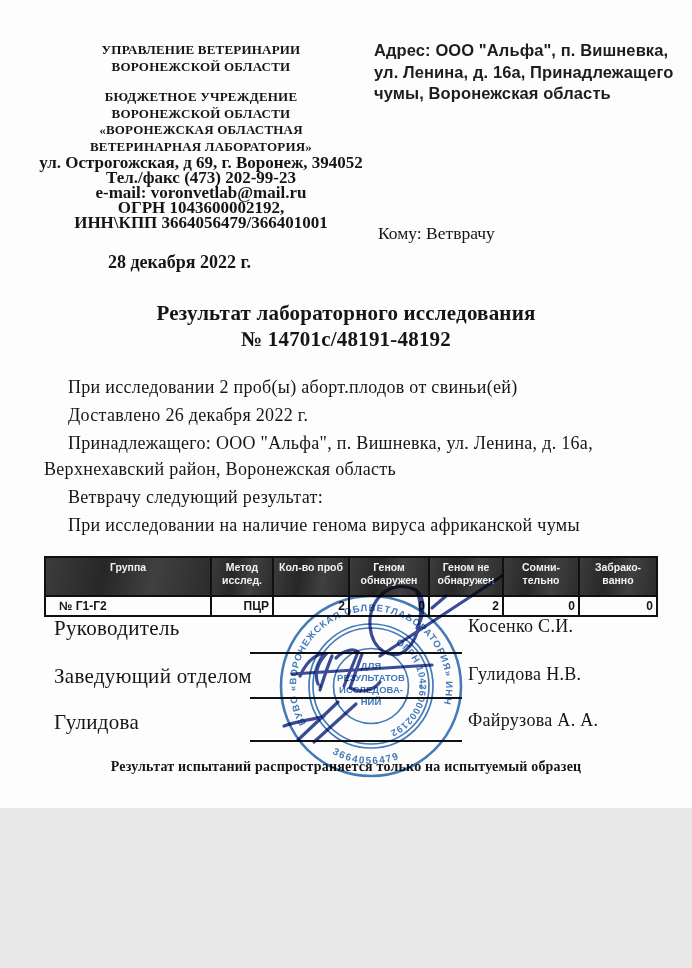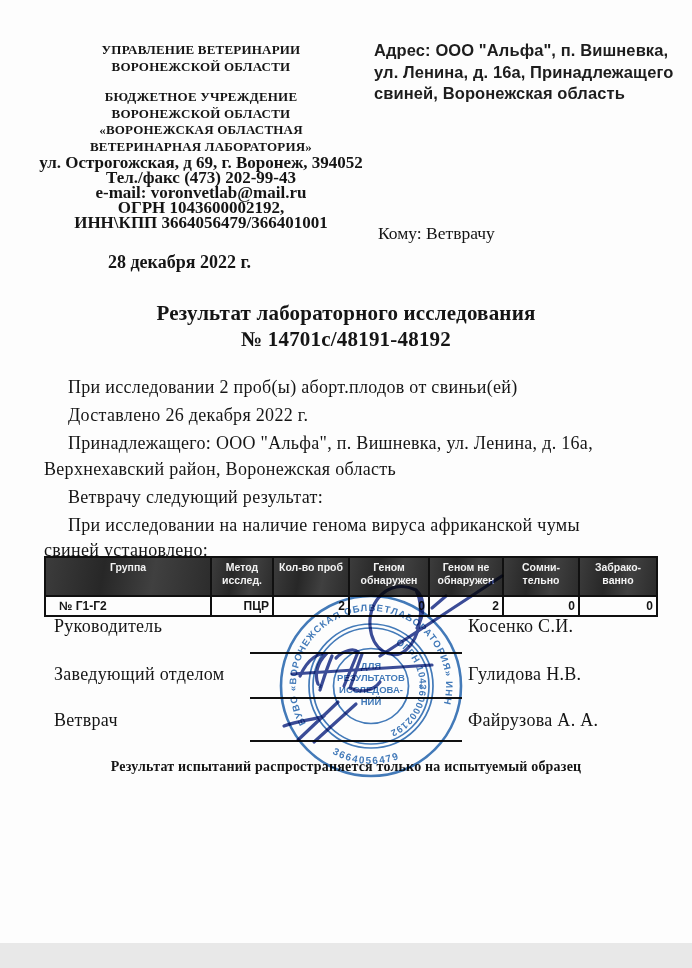--- a/index.html
+++ b/index.html
@@ -1,17 +1,17 @@
 <!DOCTYPE html>
 <html><head>
 <meta charset="utf-8">
 <style>
   html,body{margin:0;padding:0;background:#e8e8e8;}
   .page{
-    position:relative;width:692px;height:943px;margin:0 auto;
+    position:relative;width:692px;height:808px;margin:0 auto;
     background:#fdfdfd;overflow:hidden;
     font-family:"Liberation Serif", serif;color:#151515;
   }
   
   .letterhead{position:absolute;left:36px;top:42px;width:330px;text-align:center;
     font-weight:bold;line-height:16.5px;}
   .letterhead .org-line{font-size:13px;letter-spacing:.2px;}
   .letterhead .gap{height:14px;}
   .letterhead .contact-line{font-size:17px;line-height:15px;}
   
@@ -34,21 +34,21 @@
     color:#f2f2f2;font-family:"Liberation Sans", sans-serif;
     font-size:10.5px;font-weight:bold;line-height:12.5px;
     border:2px solid #101010;white-space:pre-line;
     vertical-align:top;padding:3px 1px 2px;height:32px;}
   table.results td{
     border:2px solid #101010;font-family:"Liberation Sans", sans-serif;
     font-size:12px;font-weight:bold;text-align:right;
     padding:1px 3px;height:16px;background:#fdfdfd;}
   table.results td.left{text-align:left;padding-left:13px;}
   
-  .sig-role{position:absolute;left:54px;font-size:18px;letter-spacing:.3px;}
+  .sig-role{position:absolute;left:54px;font-size:21px;letter-spacing:.3px;}
   .sig-name{position:absolute;left:468px;font-size:18px;letter-spacing:.3px;}
   .sig-line{position:absolute;left:250px;width:212px;height:2px;background:#111;}
   .footer-note{position:absolute;left:0;top:759px;width:692px;text-align:center;
     font-size:14px;font-weight:bold;letter-spacing:.2px;}
   
   .stamp-svg{position:absolute;left:278px;top:593px;mix-blend-mode:multiply;opacity:.9;}
   .ink-svg{position:absolute;left:240px;top:556px;mix-blend-mode:multiply;opacity:.92;}
   .stamp-ring-text{font-family:"Liberation Sans", sans-serif;font-weight:bold;}
 </style>
 </head>
@@ -58,48 +58,47 @@
 
   <div class="letterhead">
     <div class="org-line">УПРАВЛЕНИЕ ВЕТЕРИНАРИИ</div>
     <div class="org-line">ВОРОНЕЖСКОЙ ОБЛАСТИ</div>
     <div class="gap"></div>
     <div class="org-line">БЮДЖЕТНОЕ УЧРЕЖДЕНИЕ</div>
     <div class="org-line">ВОРОНЕЖСКОЙ ОБЛАСТИ</div>
     <div class="org-line">«ВОРОНЕЖСКАЯ ОБЛАСТНАЯ</div>
     <div class="org-line">ВЕТЕРИНАРНАЯ ЛАБОРАТОРИЯ»</div>
     <div class="contact-line">ул. Острогожская, д 69, г. Воронеж, 394052</div>
-    <div class="contact-line">Тел./факс  (473) 202-99-43</div>
+    <div class="contact-line">Тел./факс  (473) 202-99-23</div>
     <div class="contact-line">e-mail: voronvetlab@mail.ru</div>
     <div class="contact-line">ОГРН 1043600002192,</div>
     <div class="contact-line">ИНН\КПП 3664056479/366401001</div>
   </div>
 
   <div class="addressee">
     <div>Адрес: ООО "Альфа", п. Вишневка,</div>
     <div>ул. Ленина, д. 16а, Принадлежащего</div>
-    <div>свиней, Воронежская область</div>
+    <div>чумы, Воронежская область</div>
   </div>
 
   <div class="kome">Кому: Ветврачу</div>
   <div class="doc-date">28 декабря 2022 г.</div>
 
   <div class="title">
     <div>Результат лабораторного исследования</div>
     <div>№ 14701с/48191-48192</div>
   </div>
 
   <div class="body-text">
     <div class="line para-start">При исследовании 2 проб(ы) аборт.плодов от свиньи(ей)</div>
     <div class="line para-start">Доставлено 26 декабря 2022 г.</div>
     <div class="line para-start">Принадлежащего: ООО "Альфа", п. Вишневка, ул. Ленина, д. 16а,</div>
     <div class="line">Верхнехавский район, Воронежская область</div>
     <div class="line para-start">Ветврачу следующий результат:</div>
     <div class="line para-start">При исследовании на наличие генома вируса африканской чумы</div>
-    <div class="line">свиней установлено:</div>
   </div>
 
   <table class="results">
     <colgroup>
       <col style="width:166px">
         <col style="width:62px">
         <col style="width:76px">
       <col style="width:80px">
         <col style="width:74px">
         <col style="width:76px">
@@ -133,21 +132,21 @@
     </table>
 
   <div class="sig-role" style="top:616px">Руководитель</div>
   <div class="sig-name" style="top:616px">Косенко С.И.</div>
   <div class="sig-line" style="top:652px"></div>
 
   <div class="sig-role" style="top:664px">Заведующий отделом</div>
   <div class="sig-name" style="top:664px">Гулидова Н.В.</div>
   <div class="sig-line" style="top:697px"></div>
 
-  <div class="sig-role" style="top:710px">Ветврач</div>
+  <div class="sig-role" style="top:710px">Гулидова</div>
   <div class="sig-name" style="top:710px">Файрузова А. А.</div>
   <div class="sig-line" style="top:740px"></div>
 
   <div class="footer-note">Результат испытаний распространяется только на испытуемый образец</div>
 
   <svg class="stamp-svg" width="186" height="186" viewBox="0 0 186 186">
     <g fill="none" stroke="#2e6cb3">
       <circle cx="93" cy="93" r="90" stroke-width="2.6"></circle>
       <circle cx="93" cy="93" r="62" stroke-width="1.7"></circle>
       <circle cx="93" cy="93" r="58" stroke-width="1.7"></circle>

